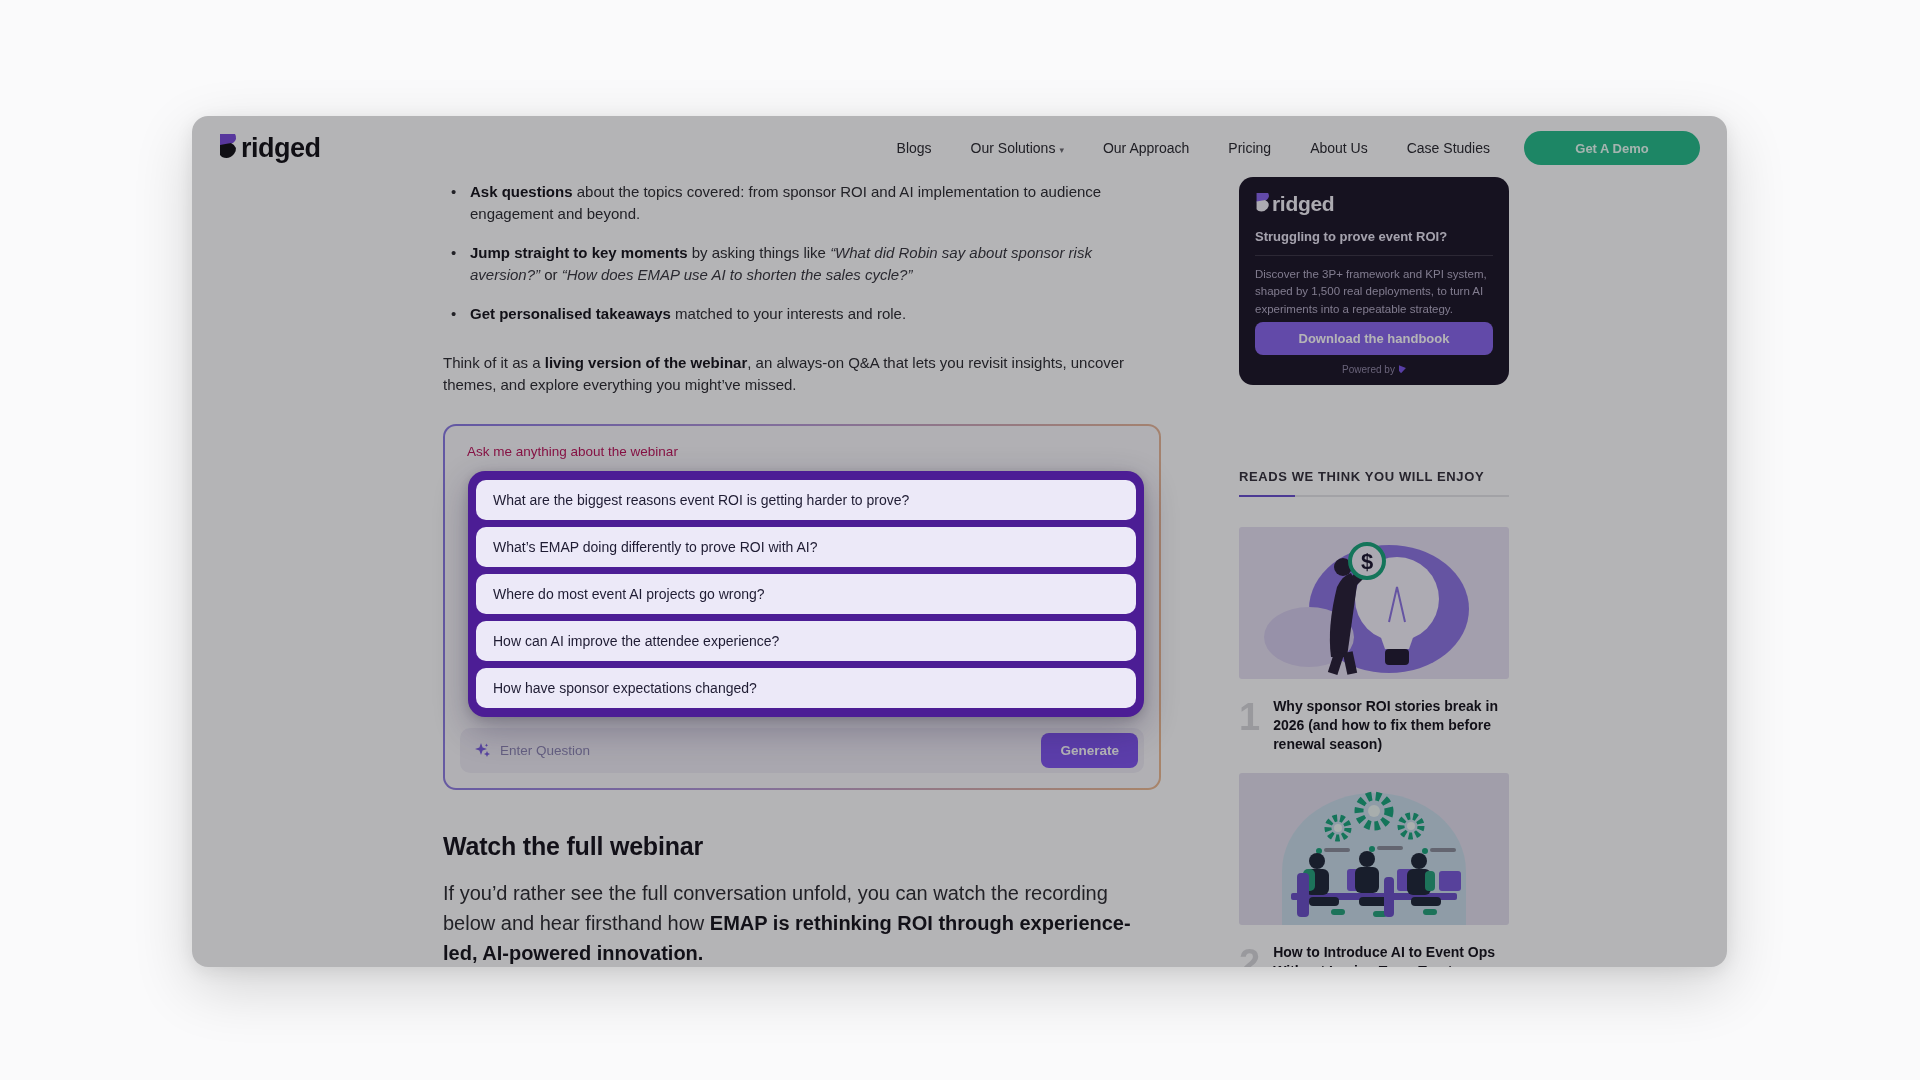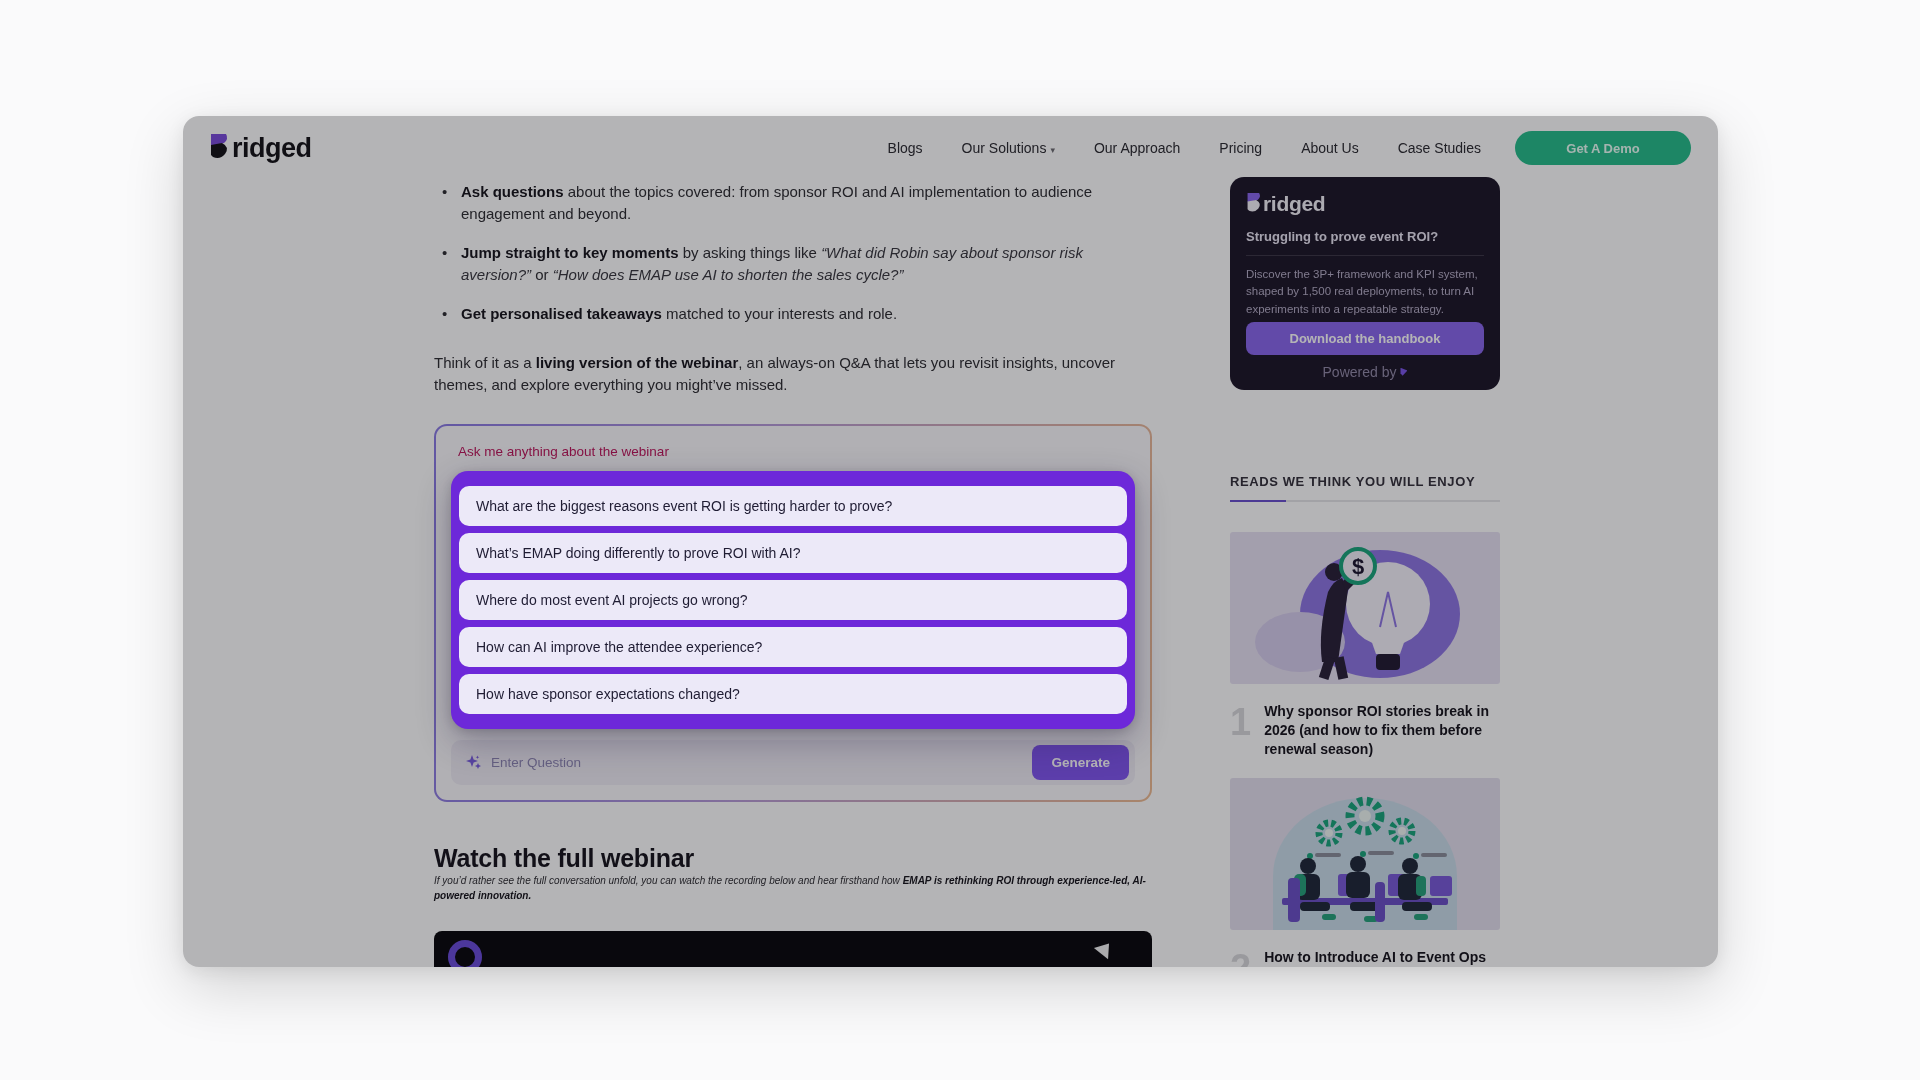--- a/index.html
+++ b/index.html
@@ -1,19 +1,19 @@
 <!DOCTYPE html>
 <html><head>
 <meta charset="utf-8">
 <style>
   * { margin:0; padding:0; box-sizing:border-box; }
   html,body { width:1920px; height:1080px; overflow:hidden; background:#fafafb;
     font-family:"Liberation Sans", sans-serif; }
 
-  .window { position:absolute; left:183px; top:116px; width:1535px; height:851px;
+  .window { position:absolute; left:192px; top:116px; width:1535px; height:851px;
     background:#ffffff; border-radius:16px; overflow:hidden;
     box-shadow:0 20px 60px rgba(0,0,0,.16), 0 4px 18px rgba(0,0,0,.08); }
 
   .dim-overlay { position:absolute; inset:0; background:rgba(8,6,12,.30); z-index:10; }
 
   
   .site-header { position:absolute; left:0; top:0; width:100%; height:64px;
     display:flex; align-items:center; padding:0 27px 0 26px; background:#fff; }
   .brand { display:flex; align-items:flex-start; font-weight:bold; font-size:27px;
     color:#151318; letter-spacing:-.5px; }
@@ -33,40 +33,40 @@
   .feature-list b, .para b, .watch-para b { color:#18161d; }
   .feature-list i { color:#3a3940; }
   .para { margin-top:27px; font-size:15px; line-height:1.47; color:#2f2e33; }
 
   
   .ama-border { margin-top:28px; border-radius:13px; padding:2px;
     background:linear-gradient(97deg,#8a7ae4 0%, #b89cd8 45%, #eebb92 100%); }
   .ama-inner { border-radius:11px; background:#fbfafd; padding:13px 15px 15px; }
   .ama-label { font-size:13.5px; color:#be185d; margin:5px 0 12px 7px; }
 
-  .chips-panel { position:relative; z-index:20; background:#6d28d9; border-radius:17px;
-    padding:15px 8px; box-shadow:0 12px 34px rgba(25,15,60,.30), 0 2px 10px rgba(0,0,0,.14); }
+  .chips-panel { position:relative; z-index:20; background:#4c1d95; border-radius:17px;
+    padding:9px 8px; box-shadow:0 12px 34px rgba(25,15,60,.30), 0 2px 10px rgba(0,0,0,.14);margin-left:8px; }
   .question-chip { height:40px; display:flex; align-items:center; padding:0 17px;
     background:#ece9f8; border-radius:10px; margin-bottom:7px; font-size:14px;
     font-weight:500; color:#1f1c33; cursor:pointer; }
   .question-chip:last-child { margin-bottom:0; }
 
   .input-row { margin-top:11px; height:45px; display:flex; align-items:center;
     background:#efedf5; border-radius:10px; padding:0 6px 0 14px; }
   .sparkle { width:17px; height:17px; flex:0 0 auto; }
   .question-input { flex:1; border:none; outline:none; background:transparent;
     font-size:13.5px; color:#4a4468; margin-left:9px; font-family:"Liberation Sans", sans-serif; }
   .question-input::placeholder { color:#8f87b4; opacity:1; }
   .generate-btn { height:35px; padding:0 19px; border:none; border-radius:8px;
     background:#8156f0; color:#fff; font-size:13.5px; font-weight:600; cursor:pointer;
     font-family:"Liberation Sans", sans-serif; }
 
   .watch-heading { margin-top:42px; font-size:25px; font-weight:bold; color:#17151d;
     letter-spacing:-.2px; }
-  .watch-para { font-size:10px; line-height:1.5; color:#2f2e33;font-style:italic; }
+  .watch-para { margin-top:17px; font-size:20px; line-height:1.5; color:#2f2e33; }
 
   .video-embed { margin-top:28px; width:100%; height:90px; background:#0b0a0d;
     border-radius:8px 8px 0 0; position:relative; cursor:pointer; }
   .video-logo { position:absolute; left:14px; top:9px; width:34px; height:34px;
     border:7px solid #6b4cd8; border-radius:50%; }
   .video-share { position:absolute; right:38px; top:11px; width:0; height:0;
     border-left:9px solid transparent; border-right:9px solid transparent;
     border-bottom:13px solid #f3f3f3; transform:rotate(38deg); }
 
   
@@ -74,21 +74,21 @@
 
   .promo-card { background:#1e1729; border-radius:14px; padding:15px 16px 10px; }
   .promo-brand { display:flex; align-items:flex-start; font-weight:bold; font-size:21px;
     color:#f4f2f8; letter-spacing:-.3px; }
   .promo-heading { margin-top:13px; font-size:13px; font-weight:600; color:#e9e5f2; }
   .promo-divider { margin:11px 0 10px; height:1px; background:rgba(255,255,255,.14); }
   .promo-body { font-size:11.5px; line-height:1.5; color:#b5aec6; }
   .promo-btn { margin-top:4px; width:100%; height:33px; border:none; border-radius:8px;
     background:#8a67ec; color:#fff; font-size:13px; font-weight:600; cursor:pointer;
     font-family:"Liberation Sans", sans-serif; }
-  .powered { margin-top:9px; text-align:center; font-size:14px; color:#938b a8;
+  .powered { margin-top:9px; text-align:center; font-size:10px; color:#938b a8;
     color:#938ba8; display:flex; justify-content:center; align-items:center; gap:4px; }
   .powered .mark { width:7px; height:8px; background:#7c57e8;
     clip-path:polygon(0 0, 100% 35%, 30% 100%, 0 70%); }
 
   .reads-heading { margin-top:84px; font-size:13px; font-weight:bold; color:#35323c;
     letter-spacing:.6px; }
   .reads-divider { margin-top:11px; height:2px; background:#e6e6e8; position:relative; }
   .reads-divider::before { content:""; position:absolute; left:0; top:0; width:56px; height:2px;
     background:#6b51cf; }
 

